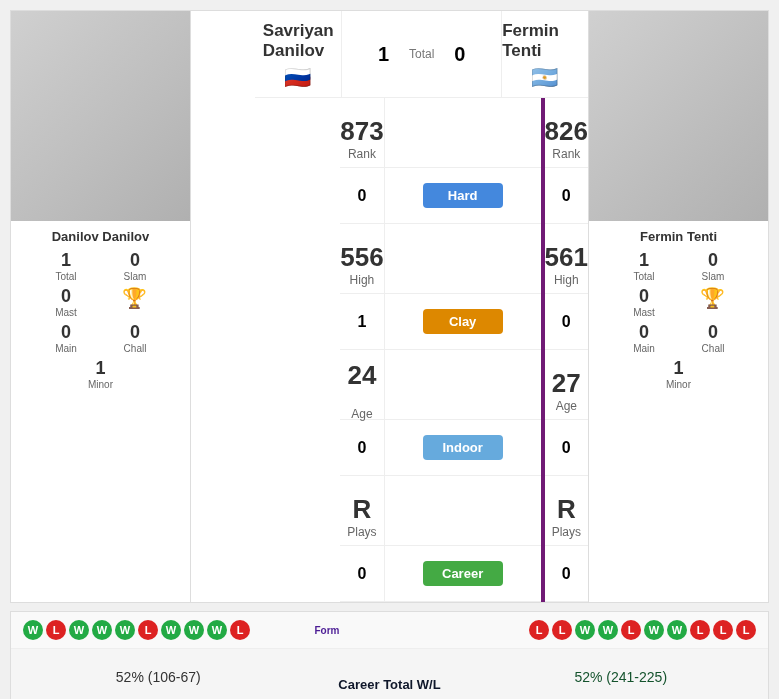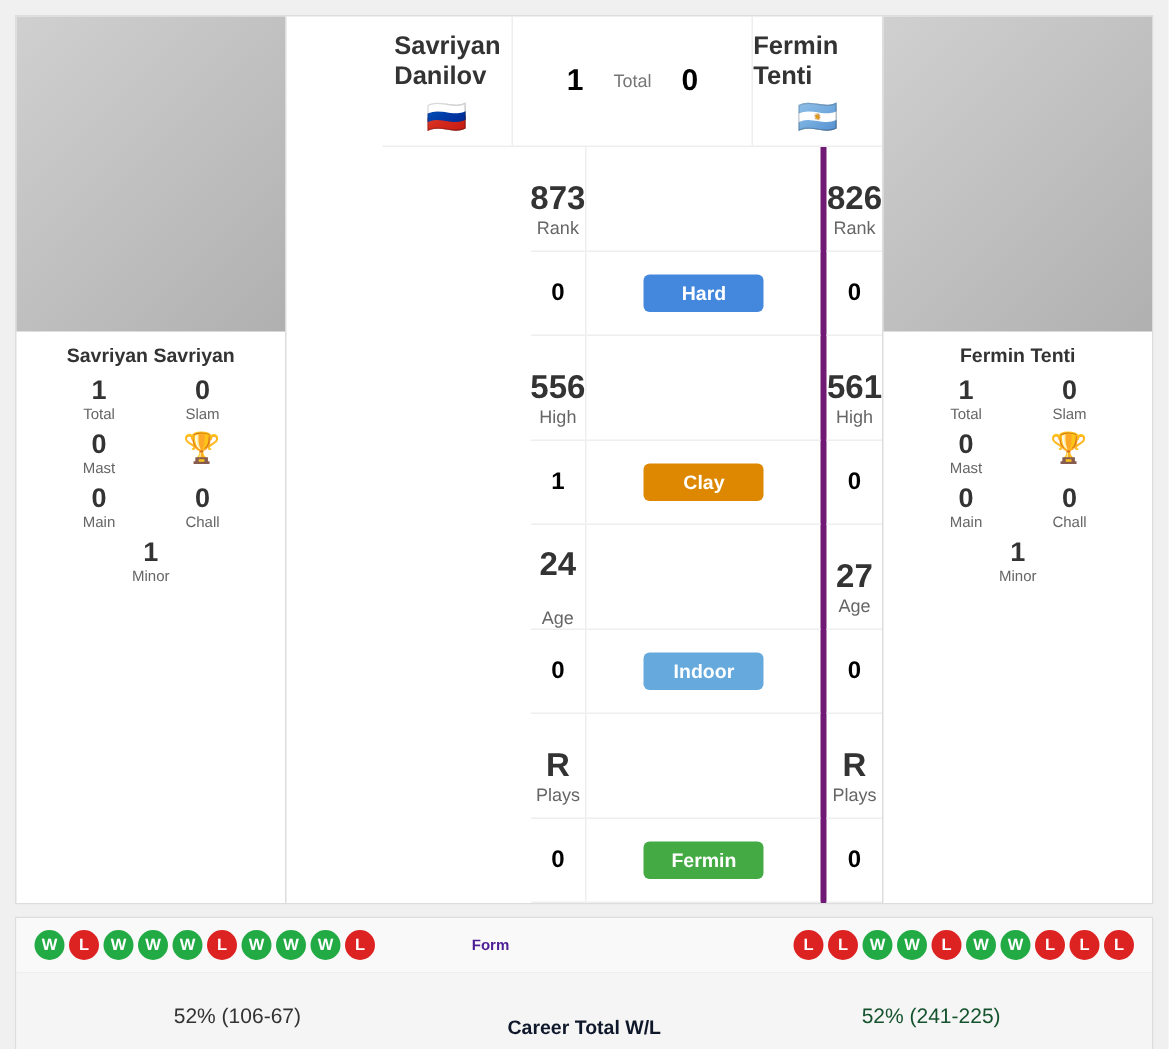--- a/index.html
+++ b/index.html
@@ -18,21 +18,21 @@
     .player-name { font-size: 13px; font-weight: bold; color: #333; margin-bottom: 6px; }
 
     .stats-grid { display: flex; flex-wrap: wrap; justify-content: center; gap: 4px; }
     .stat-item { text-align: center; width: 65px; }
     .stat-value { font-size: 18px; font-weight: bold; color: #333; }
     .stat-label { font-size: 10px; color: #666; }
 
     .trophy-icon { color: #4488cc; font-size: 20px; }
 
     .stat-box { display: flex; flex-direction: column; align-items: center; justify-content: center; padding: 14px 0; border-bottom: 1px solid #eee; height: 85px; }
-    .stat-box .val { font-size: 22px; font-weight: bold; color: #333; margin-top: 12px; }
+    .stat-box .val { font-size: 26px; font-weight: bold; color: #333; margin-top: 12px; }
     .stat-box .lbl { font-size: 12px; color: #666; }
 
     .surface-btn { padding: 5px 18px; border-radius: 4px; color: white; font-size: 13px; font-weight: bold; border: none; cursor: default; min-width: 80px; text-align: center; }
     .hard-btn { background: #4488dd; }
     .clay-btn { background: #dd8800; }
     .indoor-btn { background: #66aadd; }
     .grass-btn { background: #44aa44; }
 
     
     .bottom-section { background: white; border: 1px solid #ddd; }
@@ -56,21 +56,21 @@
 </head>
 <body>
 
 <div class="main-container">
 
   <div class="top-section">
 
     <div class="player-card">
       <div class="player-photo-placeholder"></div>
       <div class="player-info">
-        <div class="player-name">Savriyan Savriyan</div>
+        <div class="player-name">Danilov Danilov</div>
         <div class="stats-grid">
           <div class="stat-item">
             <div class="stat-value">1</div>
             <div class="stat-label">Total</div>
           </div>
           <div class="stat-item">
             <div class="stat-value">0</div>
             <div class="stat-label">Slam</div>
           </div>
           <div class="stat-item">
@@ -164,21 +164,21 @@
           <div style="height:70px; border-bottom:1px solid #eee;"></div>
           <div style="height:56px; border-bottom:1px solid #eee; display:flex; align-items:center; justify-content:center;">
             <button class="surface-btn clay-btn">Clay</button>
           </div>
           <div style="height:70px; border-bottom:1px solid #eee;"></div>
           <div style="height:56px; border-bottom:1px solid #eee; display:flex; align-items:center; justify-content:center;">
             <button class="surface-btn indoor-btn">Indoor</button>
           </div>
           <div style="height:70px; border-bottom:1px solid #eee;"></div>
           <div style="height:56px; border-bottom:1px solid #eee; display:flex; align-items:center; justify-content:center;">
-            <button class="surface-btn grass-btn">Fermin</button>
+            <button class="surface-btn grass-btn">Career</button>
           </div>
         </div>
 
         <div style="flex:1;">
           <div class="stat-box" style="height:70px;">
             <div class="val">826</div>
             <div class="lbl">Rank</div>
           </div>
           <div style="height:56px; border-bottom:1px solid #eee; display:flex; align-items:center; justify-content:center;">
             <span style="font-size:16px; font-weight:bold;">0</span>

